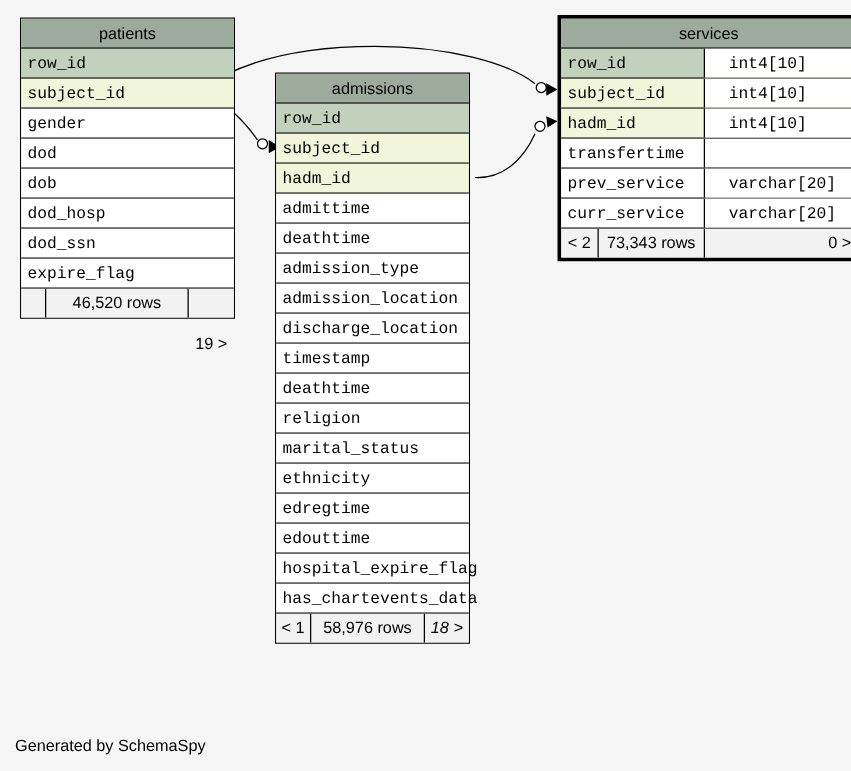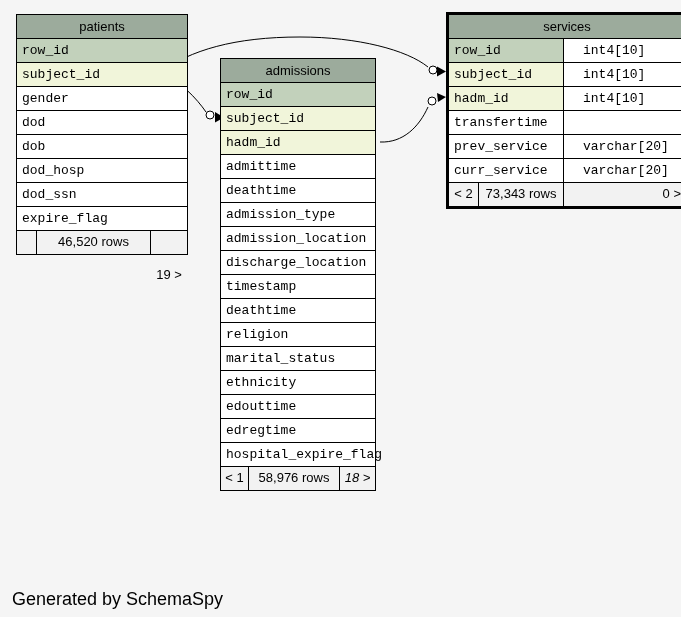--- a/index.html
+++ b/index.html
@@ -70,21 +70,21 @@
   .ftr.svc .f-children { flex: 1 1 auto; text-align: right; }
   .ftr.pat .f-parents { flex: 0 0 20px; }
   .ftr.pat .f-children { flex: 0 0 36px; margin-top: 33px; }
   .ftr.adm .f-parents { flex: 0 0 28px; }
   .ftr.adm .f-children { flex: 0 0 35px; font-style: italic; }
 
   #tbl-patients   { left: 16px;  top: 14px; width: 172px; }
   #tbl-admissions { left: 220px; top: 58px; width: 156px; }
   #tbl-services   { left: 446px; top: 12px; width: 242px; }
 
-  .credit { position: absolute; left: 12px; top: 589px; font-size: 18px; }
+  .credit { position: absolute; left: 12px; top: 589px; font-size: 13px; }
 </style>
 </head>
 <body>
 
 <div id="canvas">
 
   <svg class="relations" width="681" height="617" viewBox="0 0 681 617">
 
     <path d="M 159 73 C 190 50 235 37 300 37 C 358 37 407 50 428 67" fill="none" stroke="#000" stroke-width="1"></path>
     <circle cx="433" cy="70" r="4" fill="#fff" stroke="#000" stroke-width="1"></circle>
@@ -167,27 +167,30 @@
     <div class="row">
         <span class="cname">religion</span>
       </div>
     <div class="row">
         <span class="cname">marital_status</span>
       </div>
     <div class="row">
         <span class="cname">ethnicity</span>
       </div>
     <div class="row">
+        <span class="cname">edregtime</span>
+      </div>
+    <div class="row">
         <span class="cname">edouttime</span>
       </div>
     <div class="row">
-        <span class="cname">edregtime</span>
-      </div>
-    <div class="row">
         <span class="cname">hospital_expire_flag</span>
+      </div>
+    <div class="row">
+        <span class="cname">has_chartevents_data</span>
       </div>
     <div class="ftr adm">
       <div class="f-parents">&lt; 1</div>
       <div class="f-rows">58,976 rows</div>
       <div class="f-children">18 &gt;</div>
     </div>
   </div>
 
   <div class="tbl focus two-col" id="tbl-services">
     <div class="tbl-header">services</div>

